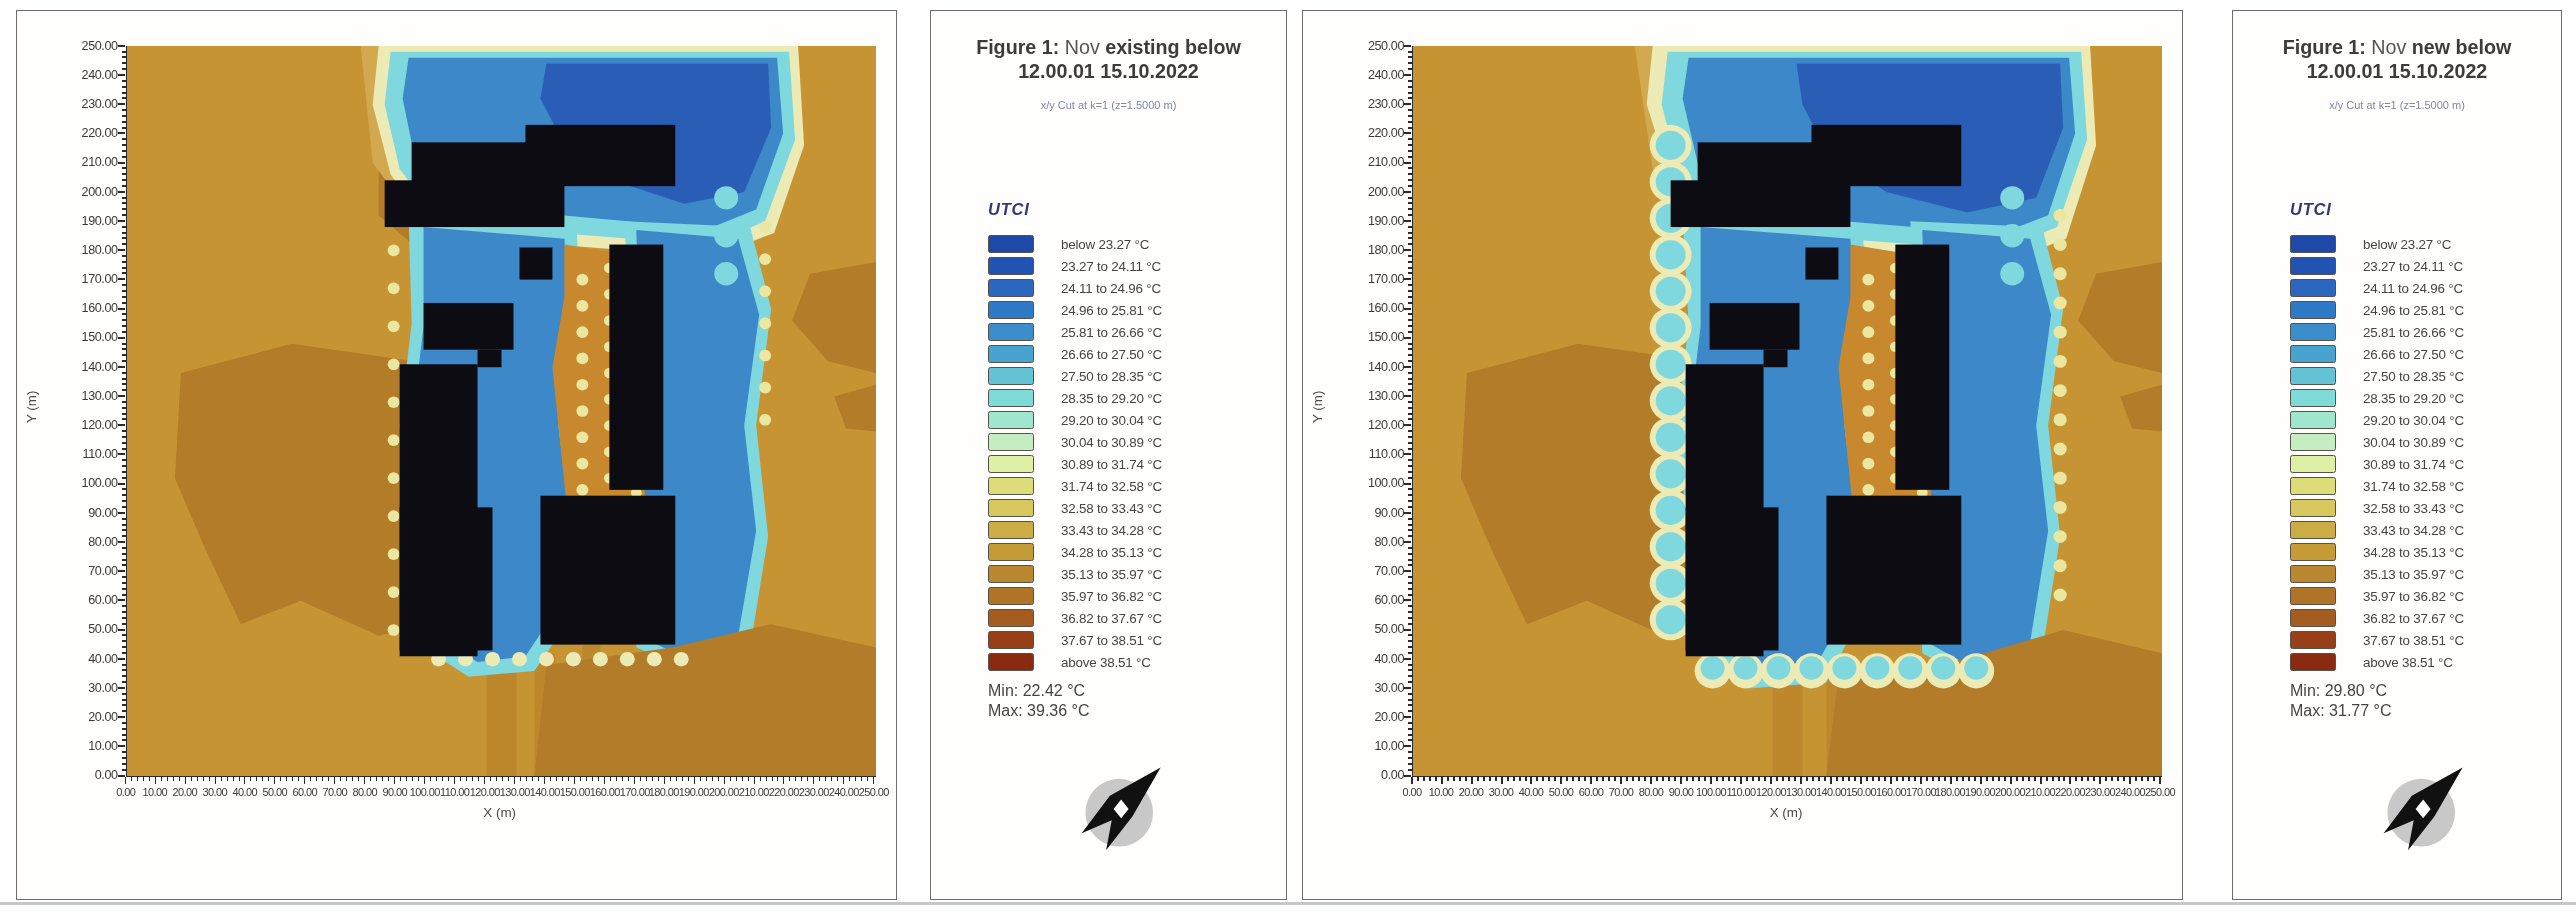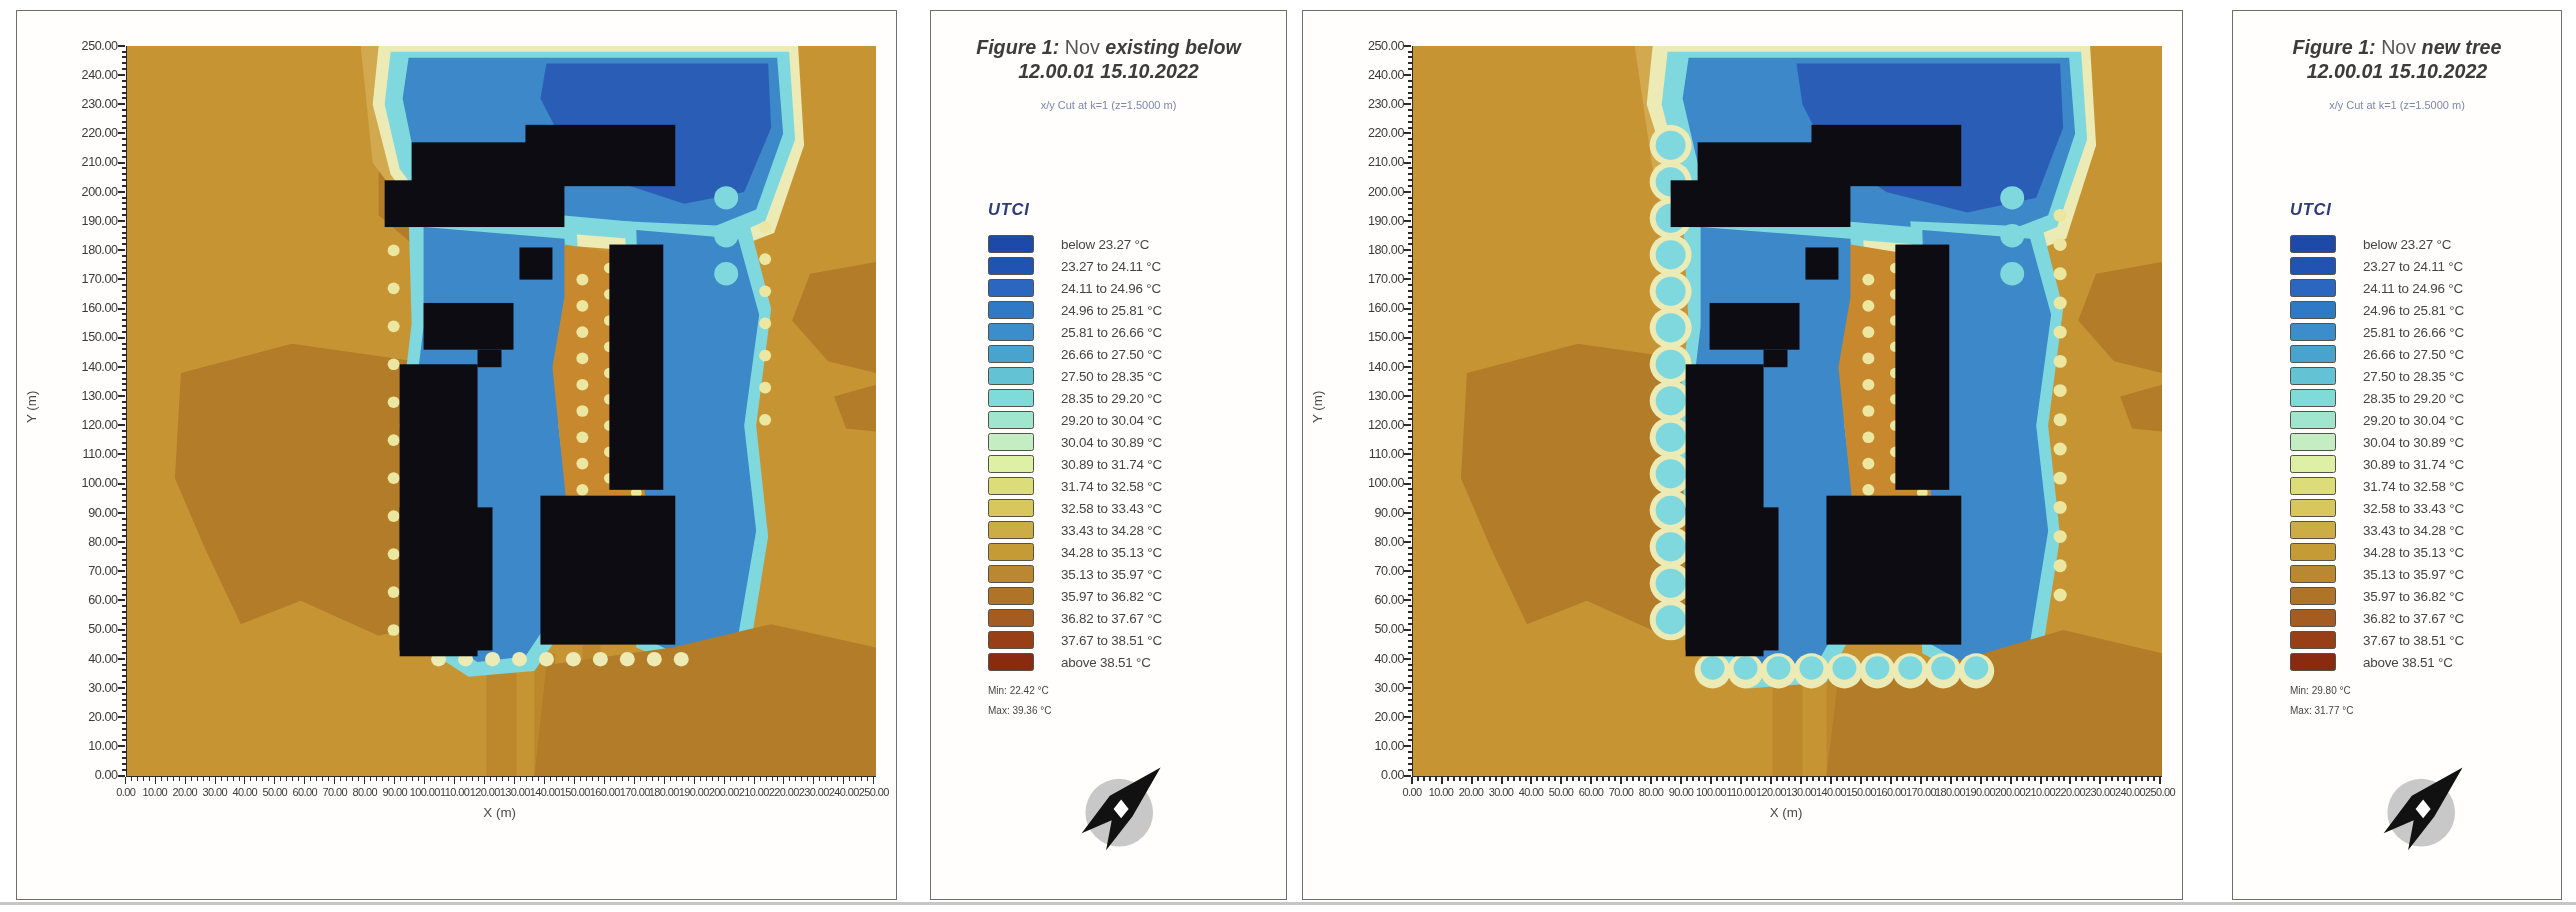--- a/index.html
+++ b/index.html
@@ -17,31 +17,31 @@
   .ylab{position:absolute;width:57px;text-align:right;font-size:12.6px;color:#3a3a3a;
         transform:translateY(-50%);letter-spacing:-0.4px;}
   .xlab{position:absolute;font-size:11px;color:#3a3a3a;transform:translateX(-50%);
         letter-spacing:-0.6px;white-space:nowrap;}
   .axis-x-title{position:absolute;top:794px;left:483px;transform:translateX(-50%);
         font-size:13.4px;color:#4a4a4a;}
   .axis-y-title{position:absolute;left:-12.6px;top:388px;width:55px;height:15.7px;
         font-size:13.4px;color:#4a4a4a;transform:rotate(-90deg);text-align:center;}
   .ltitle{position:absolute;top:23.6px;left:0;right:0;text-align:center;color:#3c3c3c;
         font-size:19.7px;line-height:24.4px;}
-  .ltitle .b{font-weight:bold;font-style:italic;}
+  .ltitle .b{font-weight:bold;}
   .ltitle .n{font-weight:normal;color:#555;}
   .lsub{margin-top:9.4px;font-size:11px;color:#7d87ae;font-weight:normal;}
   .utci{position:absolute;left:57px;top:189px;font-size:16.5px;font-weight:bold;
         font-style:italic;color:#2e3c78;letter-spacing:0.8px;}
   .lrows{position:absolute;left:57px;top:222px;}
   .lrow{display:flex;align-items:center;height:22px;}
   .swatch{width:46px;height:18px;border:0.8px solid #55524a;border-radius:2.4px;
         margin-right:27px;box-sizing:border-box;}
   .lrow .txt{font-size:13.4px;color:#454545;letter-spacing:-0.2px;}
-  .minmax{position:absolute;left:57px;top:670px;font-size:10px;color:#454545;line-height:19.7px;}
+  .minmax{position:absolute;left:57px;top:670px;font-size:16px;color:#454545;line-height:19.7px;}
   .compass{position:absolute;left:145px;top:749px;width:94px;height:94px;}
   .figline{position:absolute;left:0;top:902px;width:2576px;height:3.1px;background:#c6c6c6;}
 </style>
 </head>
 <body>
 
 <div class="box" id="mapA">
   <div class="axis-y-title">Y (m)</div>
   <div class="plot plot-wrap">
     <svg viewBox="0 0 250 250" preserveAspectRatio="none">
@@ -981,21 +981,21 @@
     <div class="tick" style="left: 105px; top: 40px; width: 3.9px; height: 1.6px;"></div>
     <div class="tick" style="left: 850px; top: 766px; width: 1.6px; height: 3.9px;"></div>
     <div class="tick" style="left: 101px; top: 34px; width: 7px; height: 1.6px;"></div>
     <div class="tick" style="left: 856px; top: 766px; width: 1.6px; height: 7px;"></div>
     <div class="ylab" style="left: 44px; top: 35px;">250.00</div>
     <div class="xlab" style="left: 857px; top: 775px;">250.00</div>
   </div>
 
 <div class="box" id="legB">
   <div class="ltitle">
-    <div><span class="b">Figure 1:</span><span class="n"> Nov </span><span class="b">new tree</span></div>
+    <div><span class="b">Figure 1:</span><span class="n"> Nov </span><span class="b">new below</span></div>
     <div class="b">12.00.01 15.10.2022</div>
     <div class="lsub">x/y Cut at k=1 (z=1.5000 m)</div>
   </div>
   <div class="utci">UTCI</div>
   <div class="lrows">
       <div class="lrow">
         <span class="swatch" style="background: rgb(29, 73, 168);"></span>
         <span class="txt">below 23.27 °C</span>
       </div>
       <div class="lrow">

